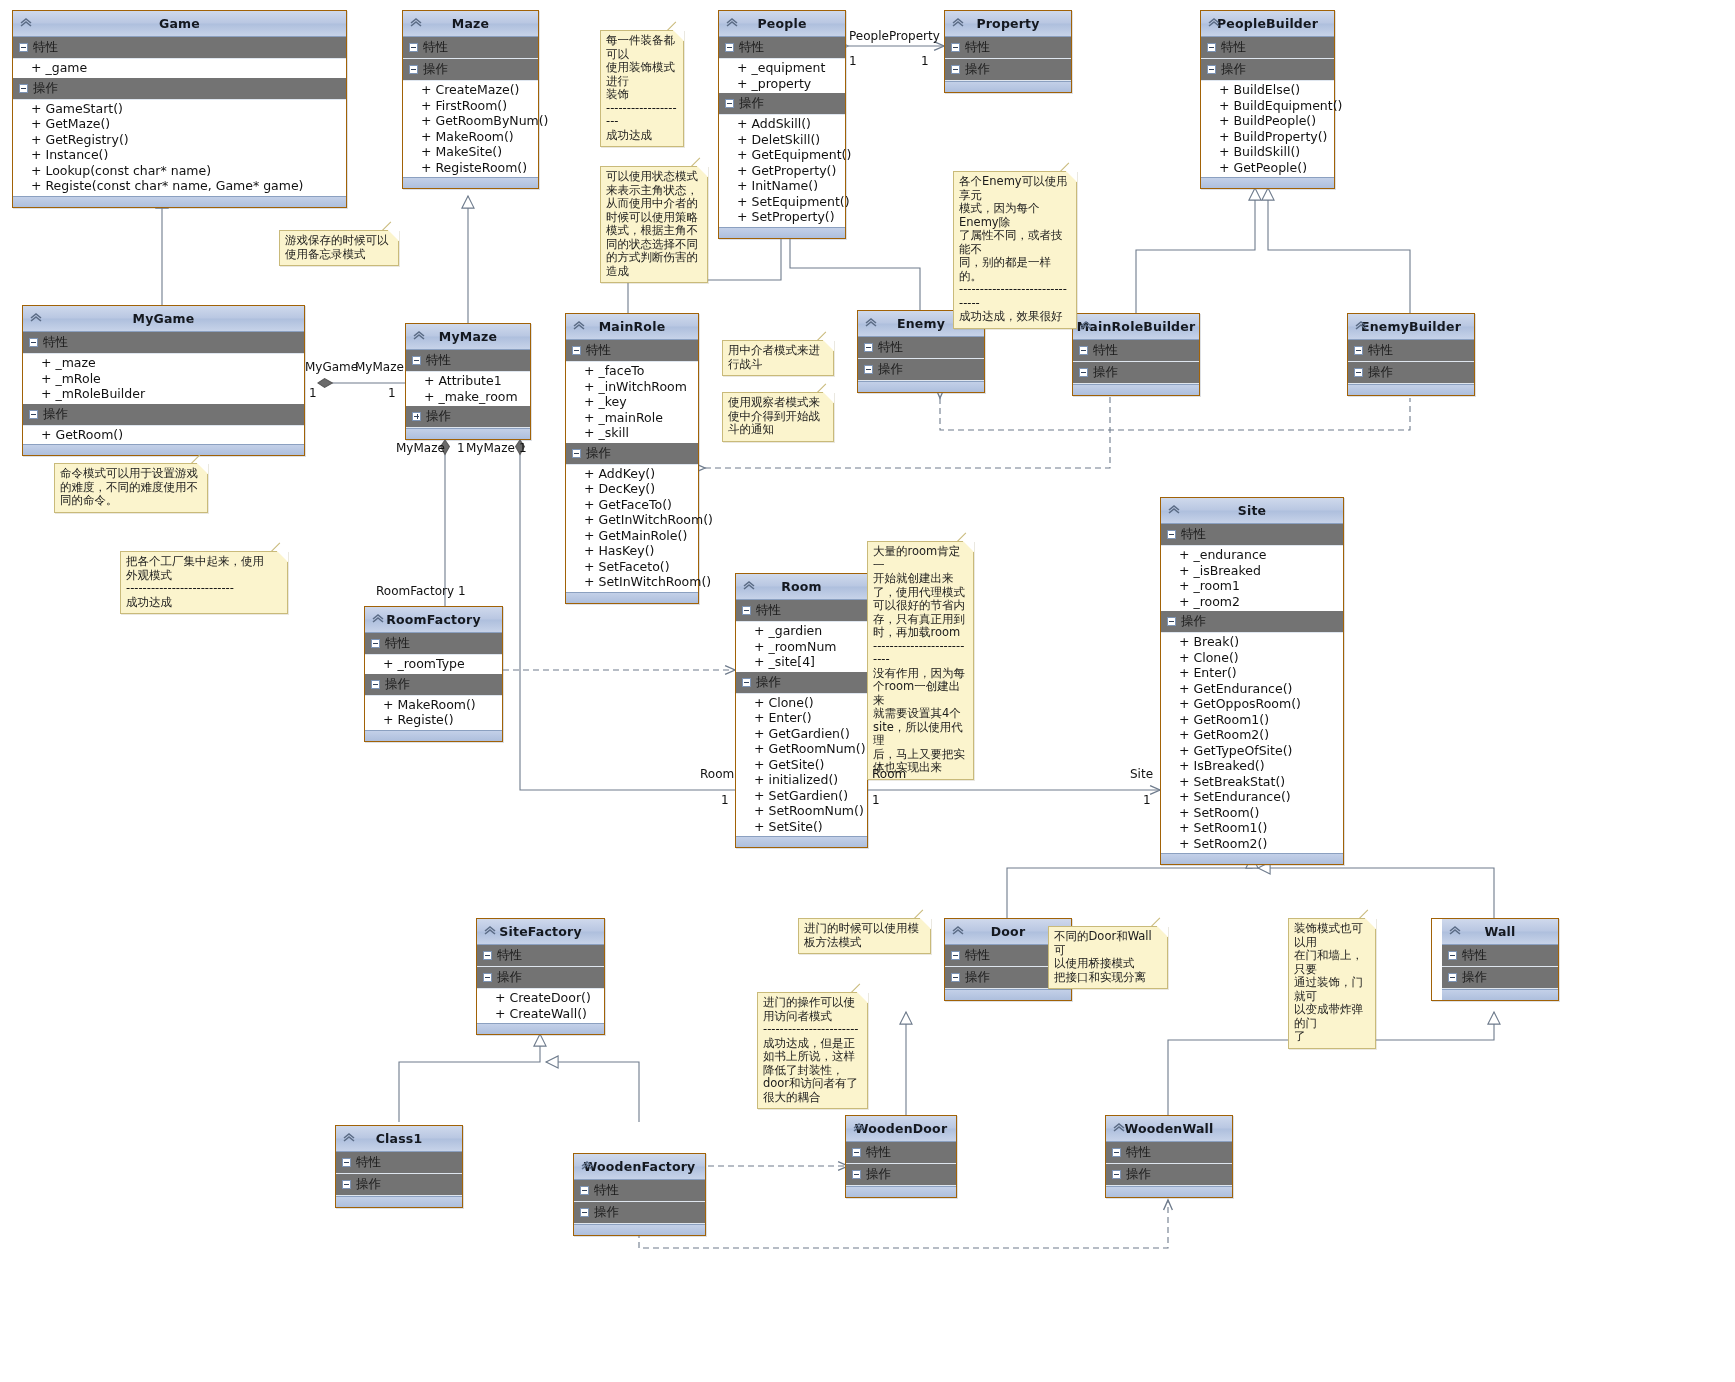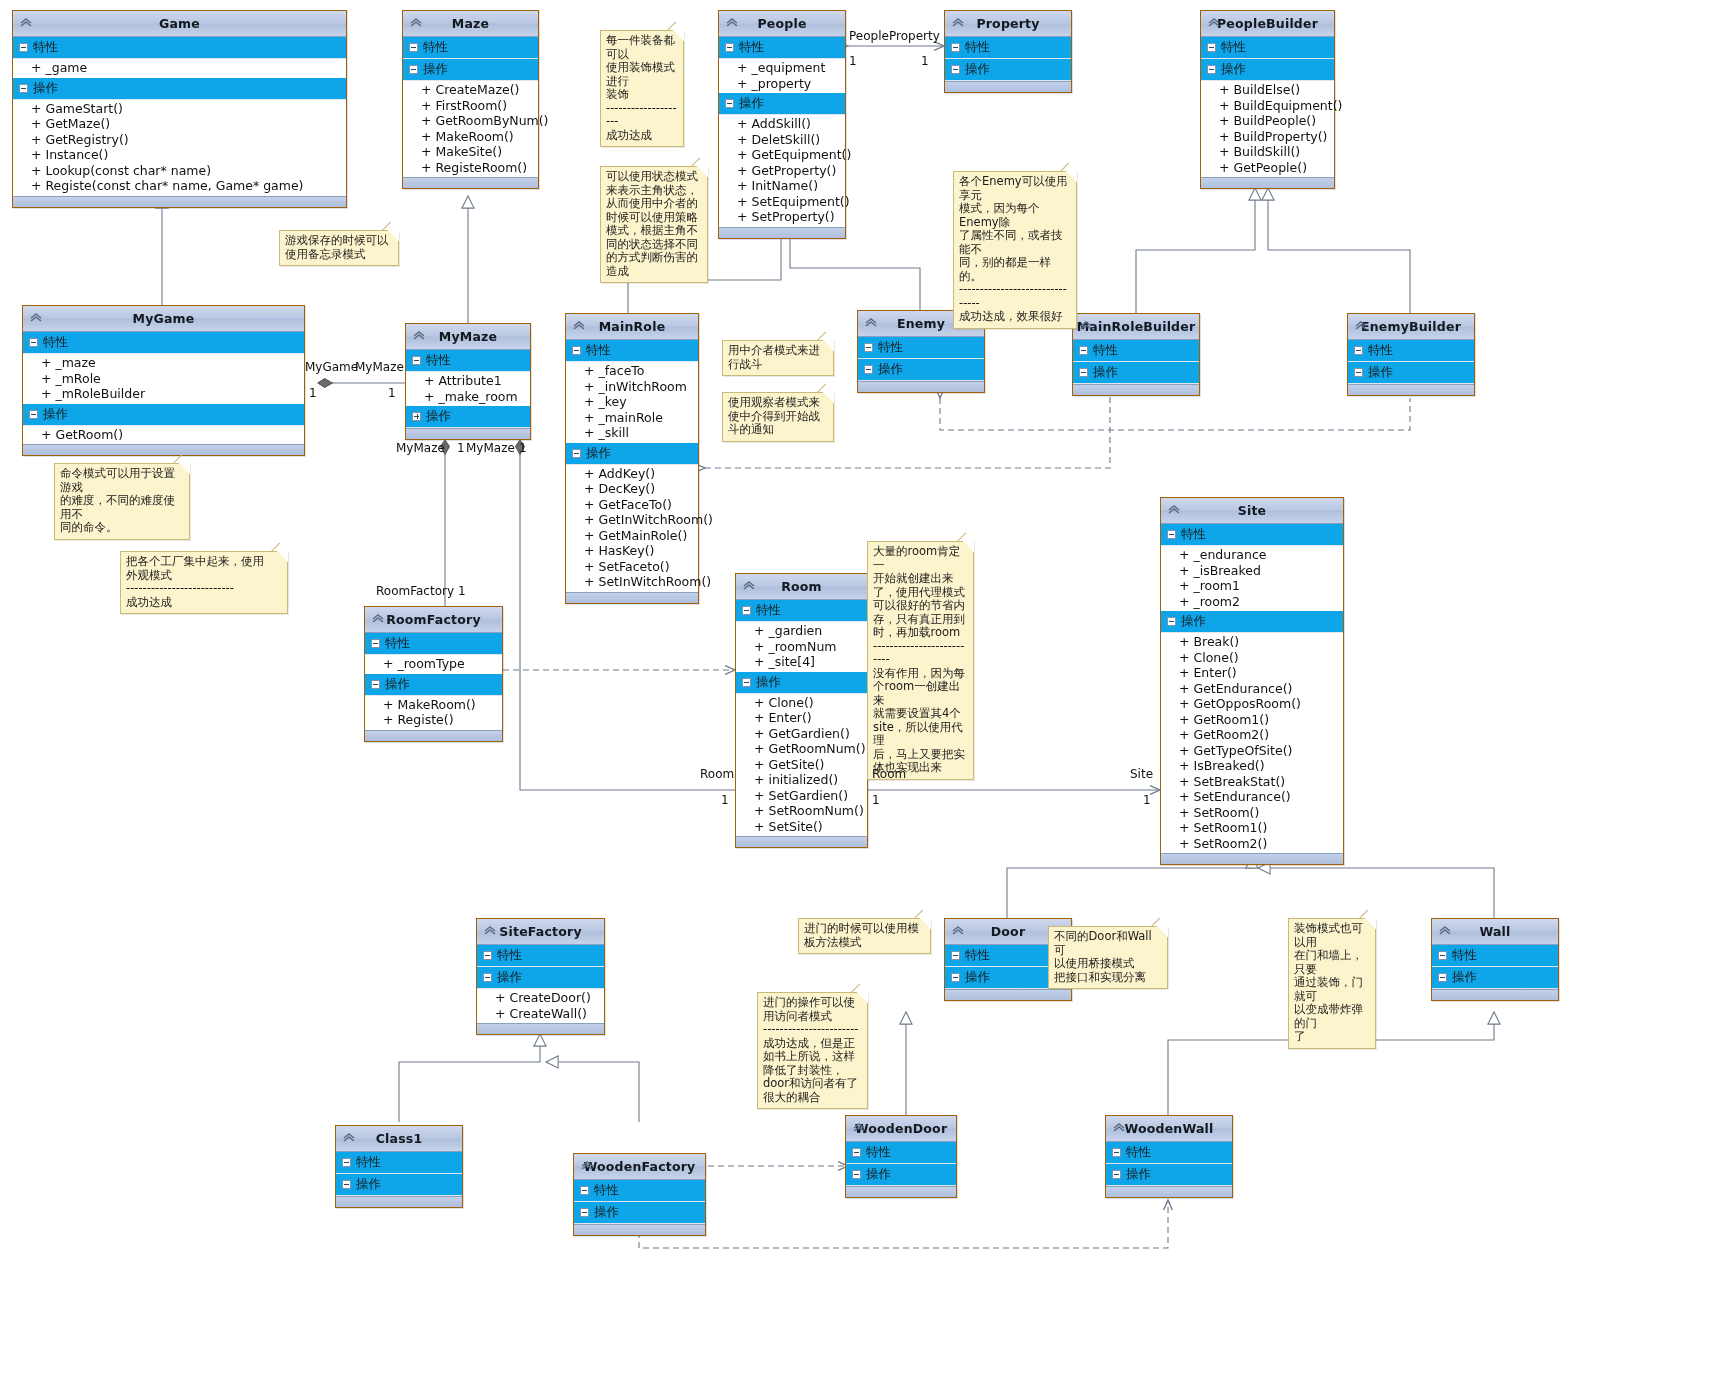--- a/index.html
+++ b/index.html
@@ -35,21 +35,21 @@
   .cls .hdr .chev {
     position:absolute; left:5px; top:3px; width:16px; height:18px;
     display:flex; align-items:center; justify-content:center;
   }
   .cls .foot {
     height:11px;
     background:linear-gradient(to bottom,#c3d0e8,#aebfdd);
     border-top:1px solid #8ba0c0;
   }
   .sec {
-    background:#0ea5e9;
+    background:#737373;
     border-bottom:1px solid #dfe6ef;
     padding:2px 4px 2px 6px;
     display:flex; align-items:center;
     font-size:12.5px;
     min-height:20px;
     text-align:right;
   }
   .sec .pm {
     display:inline-block; width:9px; height:9px;
     border:1px solid #7c93b4; background:#fff;
@@ -656,21 +656,21 @@
           <span>特性</span>
         </div>
     <div class="sec">
           <span class="pm"></span>
           <span>操作</span>
         </div>
   </div>
   <div class="foot"></div>
 </div>
 
-<div class="cls" style="left:1431px; top:918px; width:128px;">
+<div class="cls" style="left:1431px; top:918px; width:128px;padding-left:10px;">
   <div class="hdr">
     <span class="chev">
       <svg width="14" height="14" viewBox="0 0 14 14">
             <path d="M2,7 L7,3 L12,7" fill="none" stroke="#5b6c86" stroke-width="1.6"></path>
             <path d="M2,10 L7,6 L12,10" fill="none" stroke="#5b6c86" stroke-width="1.6"></path>
           </svg>
     </span>
     <span>Wall</span>
   </div>
   <div class="seclist">
@@ -789,21 +789,21 @@
 从而使用中介者的
 时候可以使用策略
 模式，根据主角不
 同的状态选择不同
 的方式判断伤害的
 造成</span></div>
 
 <div class="note" style="left:279px; top:230px; width:120px;"><span class="fold-line"></span><span>游戏保存的时候可以
 使用备忘录模式</span></div>
 
-<div class="note" style="left:54px; top:463px; width:136px;"><span class="fold-line"></span><span>命令模式可以用于设置游戏
+<div class="note" style="left:54px; top:463px; width:154px;"><span class="fold-line"></span><span>命令模式可以用于设置游戏
 的难度，不同的难度使用不
 同的命令。</span></div>
 
 <div class="note" style="left:120px; top:551px; width:168px;"><span class="fold-line"></span><span>把各个工厂集中起来，使用
 外观模式
 --------------------------
 成功达成</span></div>
 
 <div class="note" style="left:953px; top:171px; width:124px;"><span class="fold-line"></span><span>各个Enemy可以使用享元
 模式，因为每个Enemy除

